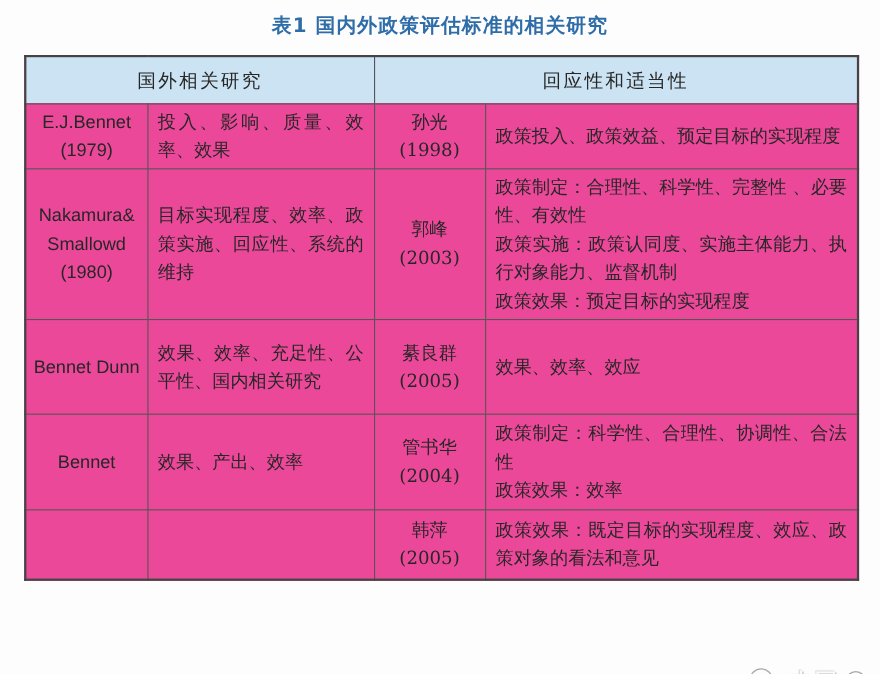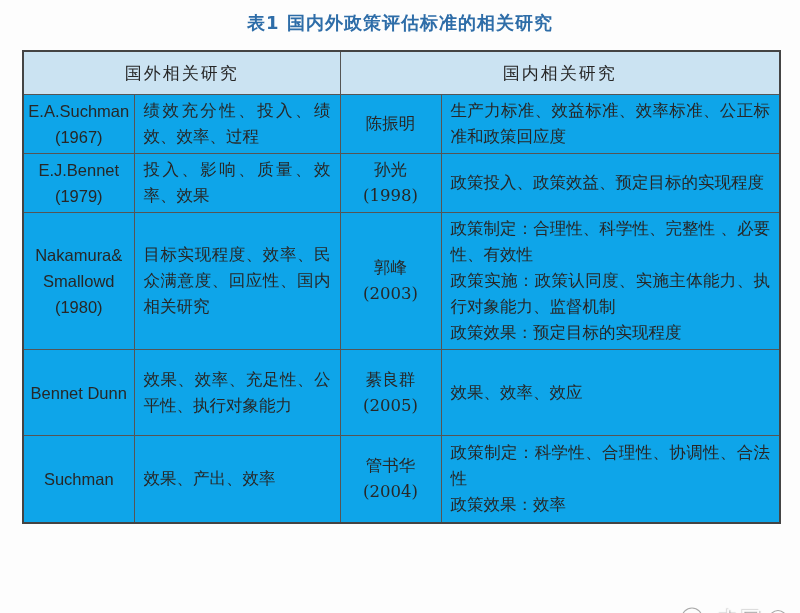--- a/index.html
+++ b/index.html
@@ -19,21 +19,21 @@
     color: #2e6da8;
     font-family: "DejaVu Sans", sans-serif;
     letter-spacing: 1px;
   }
 
   table.eval {
     position: absolute; left: 22px; top: 50px;
     width: 757px;
     border-collapse: collapse;
     table-layout: fixed;
-    background: #0ea5e9;
+    background: #ec4899;
     border: 2px solid #444;
   }
   table.eval th, table.eval td {
     border: 1px solid #555;
     vertical-align: middle;
     color: #272727;
     overflow: hidden;
   }
   table.eval th {
     background: #cbe3f2;
@@ -75,69 +75,69 @@
   <table class="eval">
     <colgroup>
       <col style="width:111px">
         <col style="width:206px">
         <col style="width:101px">
         <col style="width:339px">
     </colgroup>
     <tbody>
         <tr style="height:40px">
       <th colspan="2">国外相关研究</th>
-      <th colspan="2">国内相关研究</th>
+      <th colspan="2">回应性和适当性</th>
     </tr>
 
-    <tr style="height:57px">
-      <td class="center latin">E.A.Suchman
-(1967)</td>
-      <td class="just">绩效充分性、投入、绩效、效率、过程</td>
-      <td class="center">陈振明</td>
-      <td class="just">生产力标准、效益标准、效率标准、公正标准和政策回应度</td>
-    </tr>
 
     <tr style="height:58px">
       <td class="center latin">E.J.Bennet
 (1979)</td>
       <td class="just">投入、影响、质量、效率、效果</td>
       <td class="center">孙光
 (1998)</td>
       <td class="just">政策投入、政策效益、预定目标的实现程度</td>
     </tr>
 
     <tr style="height:137px">
       <td class="center latin">Nakamura&amp;
 Smallowd
 (1980)</td>
-      <td class="just">目标实现程度、效率、民众满意度、回应性、国内相关研究</td>
+      <td class="just">目标实现程度、效率、政策实施、回应性、系统的维持</td>
       <td class="center">郭峰
 (2003)</td>
       <td class="just">政策制定：合理性、科学性、完整性 、必要性、有效性
 政策实施：政策认同度、实施主体能力、执行对象能力、监督机制
 政策效果：预定目标的实现程度</td>
     </tr>
 
     <tr style="height:86px">
       <td class="center latin">Bennet Dunn</td>
-      <td class="just">效果、效率、充足性、公平性、执行对象能力</td>
+      <td class="just">效果、效率、充足性、公平性、国内相关研究</td>
       <td class="center">綦良群
 (2005)</td>
       <td class="just">效果、效率、效应</td>
     </tr>
 
     <tr style="height:87px">
-      <td class="center latin">Suchman</td>
+      <td class="center latin">Bennet</td>
       <td class="just">效果、产出、效率</td>
       <td class="center">管书华
 (2004)</td>
       <td class="just">政策制定：科学性、合理性、协调性、合法性
 政策效果：效率</td>
     </tr>
 
+    <tr style="height:63px">
+      <td class="center latin"></td>
+      <td class="just"></td>
+      <td class="center">韩萍
+(2005)</td>
+      <td class="just">政策效果：既定目标的实现程度、效应、政策对象的看法和意见</td>
+    </tr>
   </tbody>
     </table>
 
   <div class="watermark">
     <span class="wm-icon">
       <svg width="34" height="26" viewBox="0 0 34 26">
         <circle cx="12" cy="11" r="10" fill="#fcfcfc" stroke="#a9a9a9" stroke-width="1.2"></circle>
         <circle cx="8.5" cy="9.5" r="1.4" fill="#b5b5b5"></circle>
         <circle cx="15.5" cy="9.5" r="1.4" fill="#b5b5b5"></circle>
         <path d="M7 20 L9 24 L12 20 Z" fill="#fcfcfc" stroke="#a9a9a9" stroke-width="1"></path>

